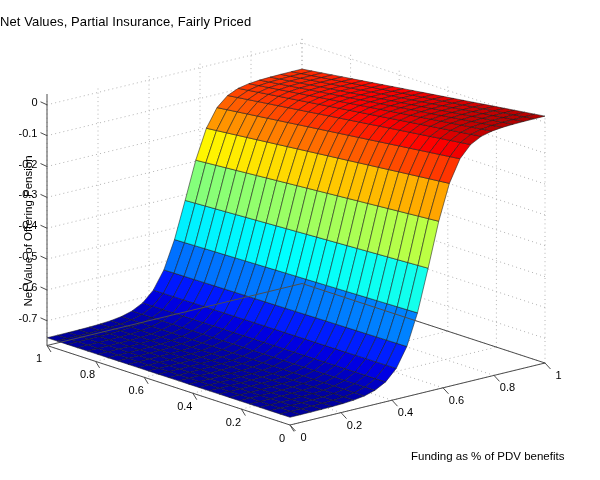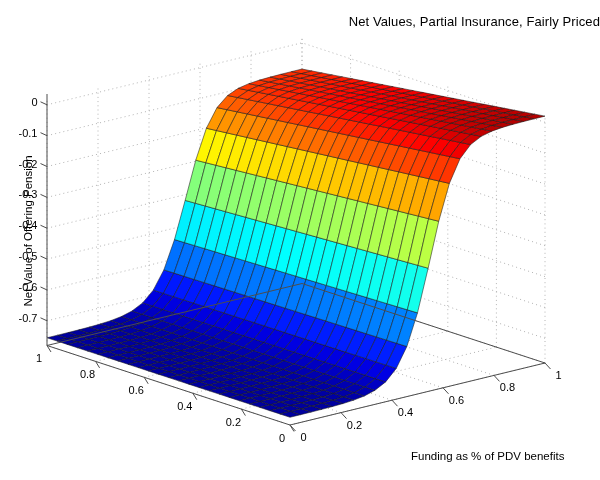--- a/index.html
+++ b/index.html
@@ -6,21 +6,21 @@
   body{
     width:600px;height:480px;
     background:#ffffff;
     font-family:"Liberation Sans", sans-serif;
     overflow:hidden;
     position:relative;
   }
   #figure{position:absolute;left:0;top:0;width:600px;height:480px;}
   .ttl{
     position:absolute;left:0;top:14px;width:600px;
-    text-align:right;font-size:13px;color:#000;
+    text-align:left;font-size:13px;color:#000;
     letter-spacing:0.1px;
   }
   .axlabel{position:absolute;font-size:11.5px;color:#000;white-space:nowrap;}
   #xlabel{left:411px;top:450px;}
   #ylabel{left:28px;top:450px;}
   #zlabel{
     left:-62px;top:225px;width:180px;text-align:center;
     transform:rotate(-90deg);
   }
   svg{display:block;}

